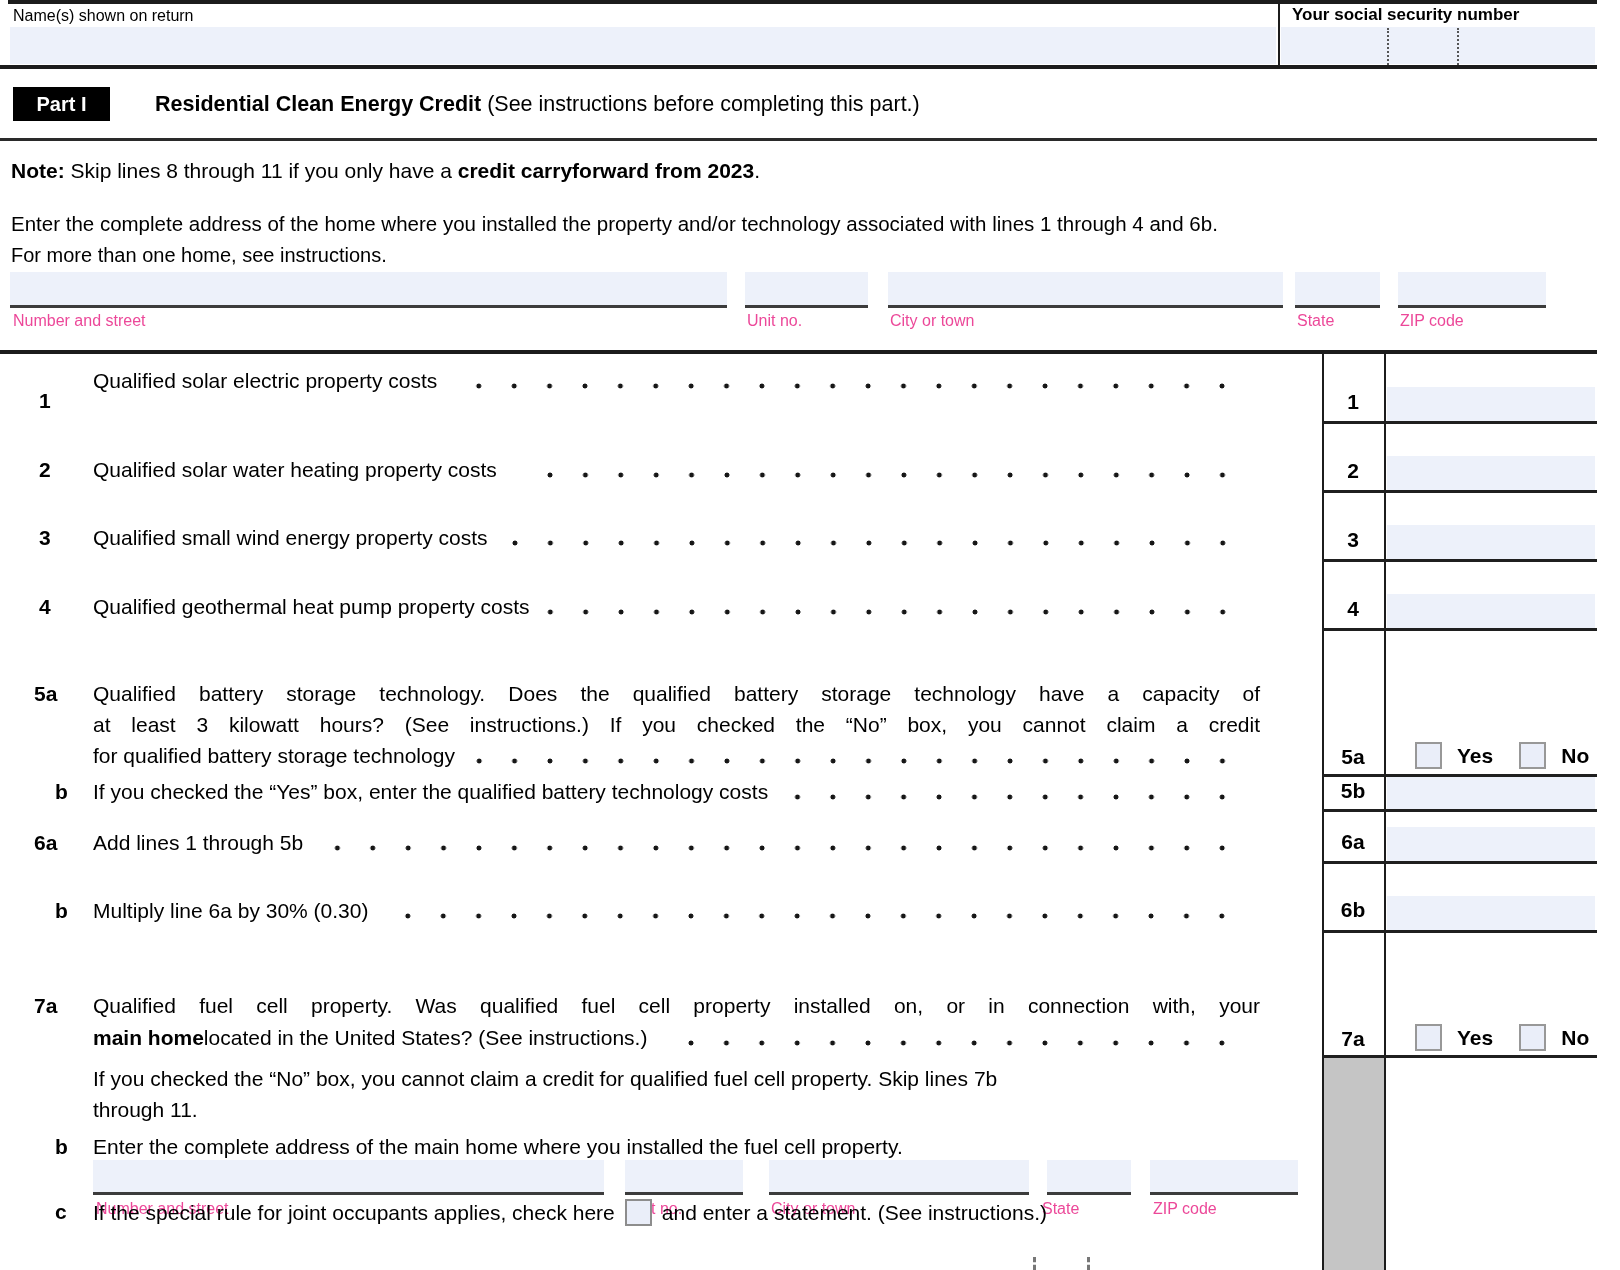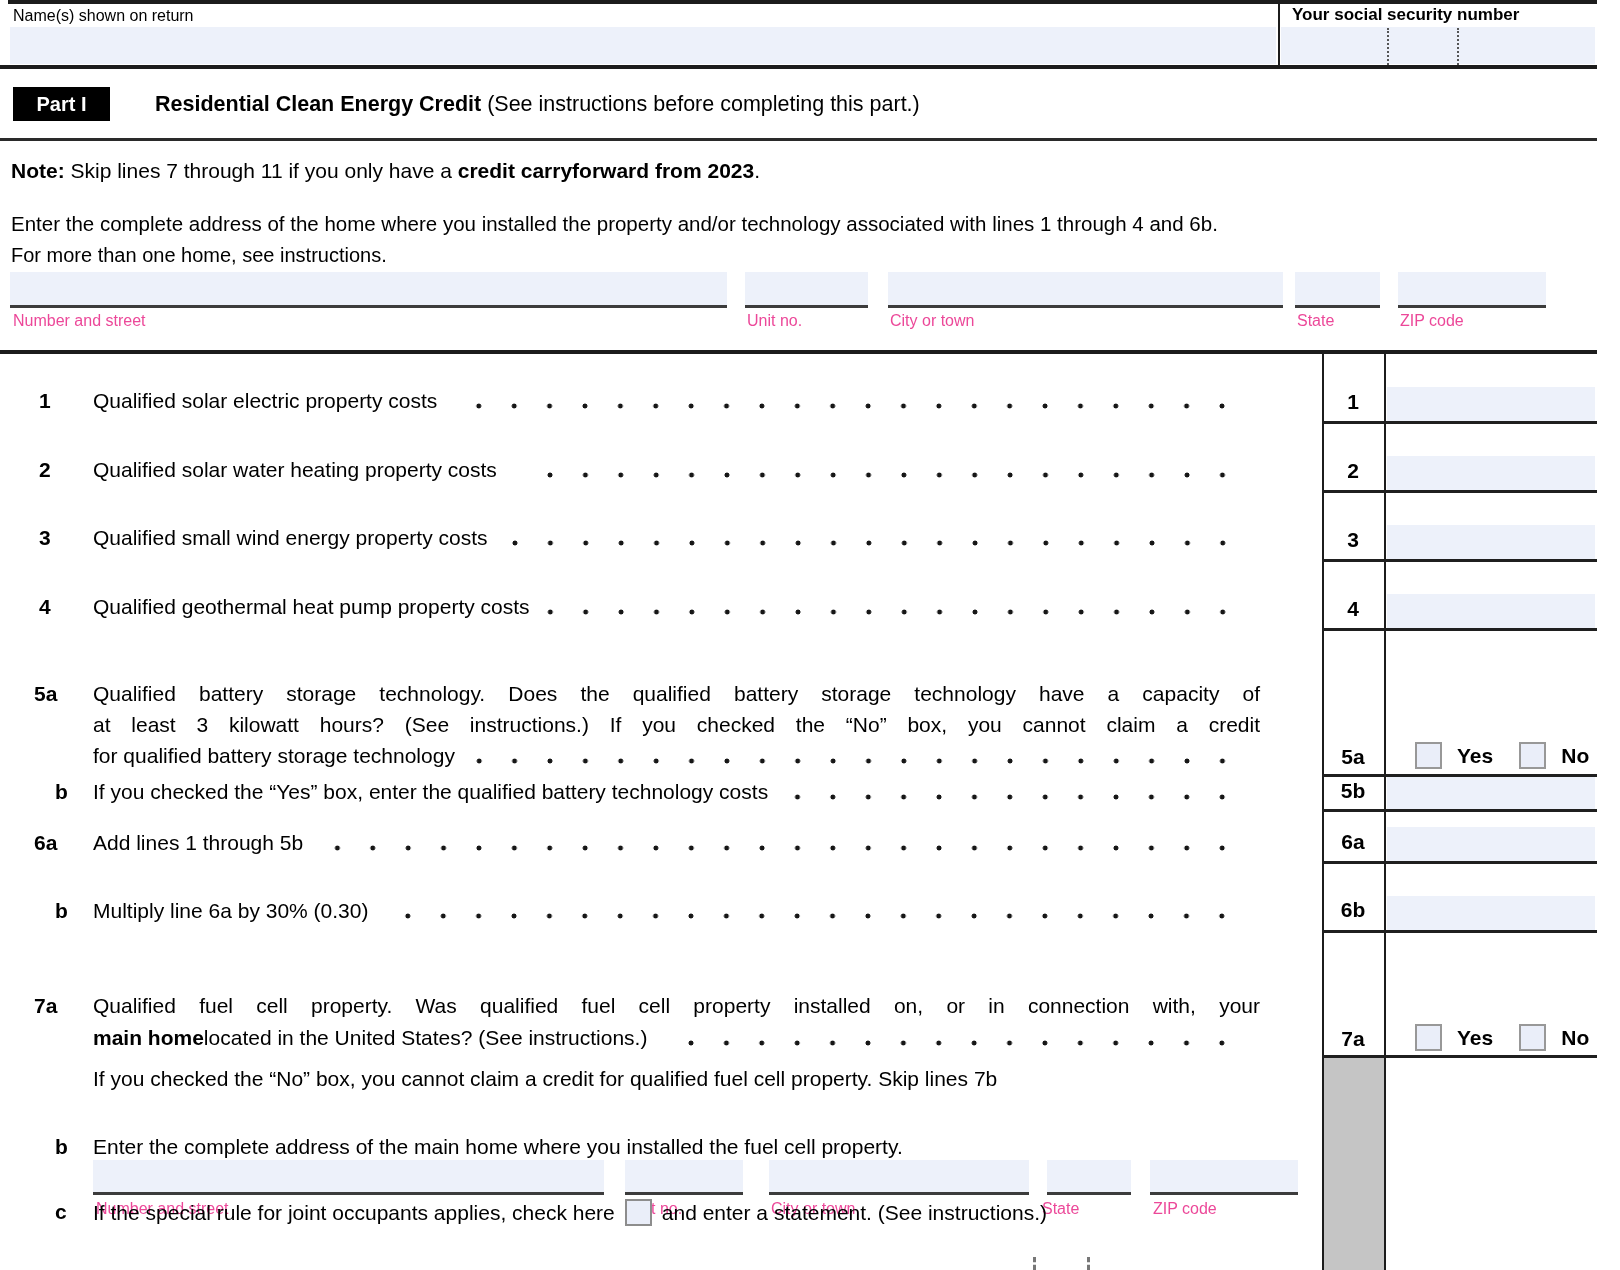--- a/index.html
+++ b/index.html
@@ -48,21 +48,21 @@
   <div class="ssndot" style="left:1457px;top:28px;"></div>
   <div class="hline" style="left:0;top:65px;width:1597px;height:4px;"></div>
 
   <div class="partbox">Part I</div>
   <div class="abs" style="left:155px;top:89px;font-size:21.5px;line-height:30px;">
     <span class="b">Residential Clean Energy Credit</span><span> (See instructions before completing this part.)</span>
   </div>
   <div class="hline" style="left:0;top:138px;width:1597px;height:3px;background:#2a2a2a;"></div>
 
   <div class="abs" style="left:11px;top:158px;">
-    <span class="b">Note:</span><span> Skip lines 7 through 11 if you only have a </span><span class="b">credit carryforward from 2023</span><span>.</span>
+    <span class="b">Note:</span><span> Skip lines 8 through 11 if you only have a </span><span class="b">credit carryforward from 2023</span><span>.</span>
   </div>
 
   <div class="abs" style="left:11px;top:211px;font-size:20.5px;">Enter the complete address of the home where you installed the property and/or technology associated with lines 1 through 4 and 6b.</div>
   <div class="abs" style="left:11px;top:242px;font-size:20px;">For more than one home, see instructions.</div>
 
   <div class="field" style="left:10px;top:272px;width:717px;height:33px;"></div>
   <div class="funder" style="left:10px;top:305px;width:717px;"></div>
   <div class="flabel" style="left:13px;top:312px;">Number and street</div>
 
   <div class="field" style="left:745px;top:272px;width:123px;height:33px;"></div>
@@ -90,21 +90,21 @@
   <div class="rline" style="top:490px;"></div>
   <div class="rline" style="top:559px;"></div>
   <div class="rline" style="top:628px;"></div>
   <div class="rline" style="top:774px;"></div>
   <div class="rline" style="top:809px;"></div>
   <div class="rline" style="top:861px;"></div>
   <div class="rline" style="top:930px;"></div>
   <div class="rline" style="top:1055px;"></div>
 
   <div class="lnum" style="left:39px;top:388px;">1</div>
-  <div class="lrow" style="top:388px;">
+  <div class="lrow" style="top:368px;">
     <span class="txt">Qualified solar electric property costs</span>
     <span class="dots"></span>
   </div>
   <div class="rnum" style="top:389px;">1</div>
   <div class="rfield" style="top:387px;height:34px;"></div>
 
   <div class="lnum" style="left:39px;top:457px;">2</div>
   <div class="lrow" style="top:457px;gap:12px;">
     <span class="txt">Qualified solar water heating property costs</span>
     <span class="dots"></span>
@@ -177,20 +177,21 @@
   </div>
   <div class="rnum" style="top:1026px;">7a</div>
   <div class="yesno" style="top:1024px;">
     <span class="checkbox"></span>
     <span class="ynlab">Yes</span>
     <span class="gap"></span>
     <span class="checkbox"></span>
     <span class="ynlab">No</span>
   </div>
   <div class="abs" style="left:93px;top:1066px;width:1167px;">If you checked the “No” box, you cannot claim a credit for qualified fuel cell property. Skip lines 7b</div>
+  <div class="abs" style="left:93px;top:1097px;width:1167px;">through 11.</div>
 
   <div class="lnum" style="left:55px;top:1134px;">b</div>
   <div class="abs" style="left:93px;top:1134px;width:1167px;">Enter the complete address of the main home where you installed the fuel cell property.</div>
 
   <div class="field" style="left:93px;top:1160px;width:511px;height:32px;"></div>
   <div class="funder" style="left:93px;top:1192px;width:511px;"></div>
   <div class="flabel" style="left:96px;top:1200px;">Number and street</div>
 
   <div class="field" style="left:625px;top:1160px;width:118px;height:32px;"></div>
   <div class="funder" style="left:625px;top:1192px;width:118px;"></div>

